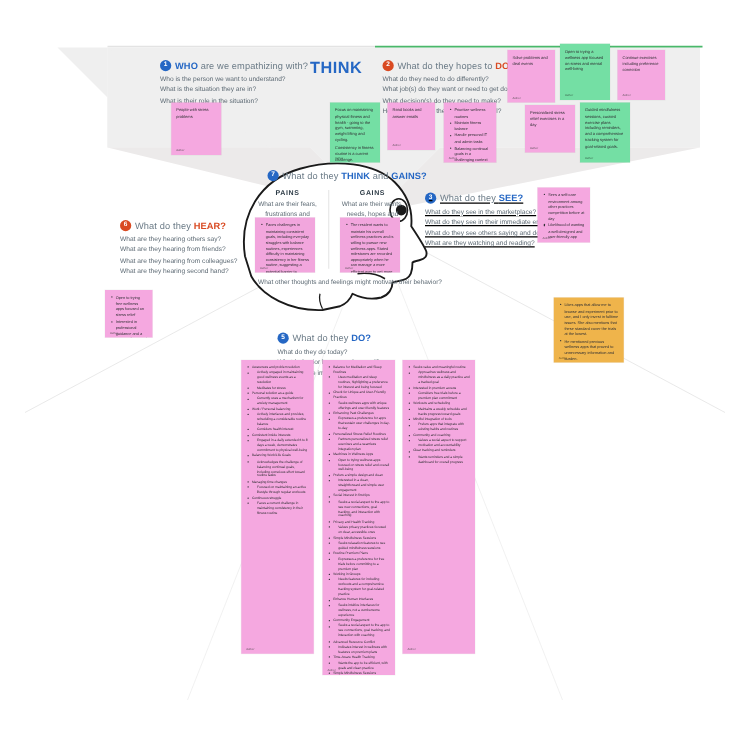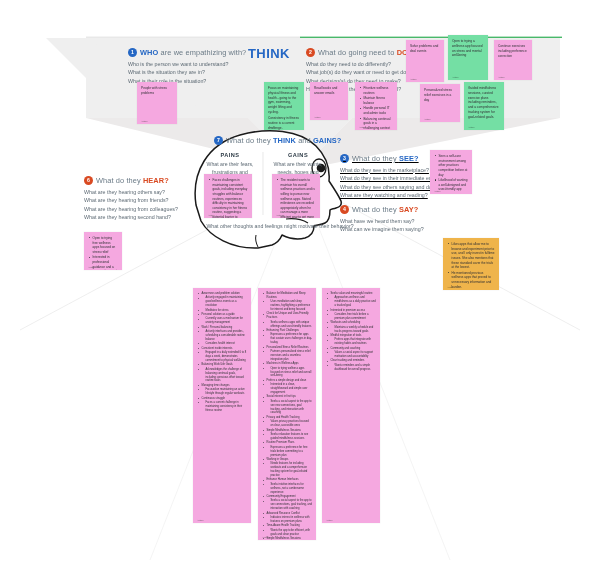--- a/index.html
+++ b/index.html
@@ -121,21 +121,21 @@
     <ul class="sec-qs">
       <li>Who is the person we want to understand?</li>
       <li>What is the situation they are in?</li>
       <li>What is their role in the situation?</li>
     </ul>
   </div>
 
   <div class="sec" style="left:306px;top:48px;">
     <div class="sec-head">
       <div class="badge b-orange">2</div>
-      <div class="sec-title t-orange"><span>What do going need to </span><b>DO?</b></div>
+      <div class="sec-title t-orange"><span>What do they hopes to </span><b>DO?</b></div>
     </div>
     <ul class="sec-qs">
       <li>What do they need to do differently?</li>
       <li>What job(s) do they want or need to get done?</li>
       <li>What decision(s) do they need to make?</li>
       <li>How will we know they were successful?</li>
     </ul>
   </div>
 
   <div class="sec" style="left:340px;top:154px;text-decoration:underline;">
@@ -144,33 +144,34 @@
       <div class="sec-title"><span>What do they </span><b>SEE?</b></div>
     </div>
     <ul class="sec-qs">
       <li>What do they see in the marketplace?</li>
       <li>What do they see in their immediate environment?</li>
       <li>What do they see others saying and doing?</li>
       <li>What are they watching and reading?</li>
     </ul>
   </div>
 
-  <div class="sec" style="left:340px;top:205px;">
-    <div class="sec-head">
-      <div class="badge b-orange">4</div>
-      <div class="sec-title t-orange"><span>What do they </span><b>SAY?</b></div>
-    </div>
-    <ul class="sec-qs">
-      <li>What have we heard them say?</li>
-      <li>What can we imagine them saying?</li>
-    </ul>
-  </div>
-
-
-  <div class="sec" style="left:84px;top:176px;">
+
+  <div class="sec" style="left:222px;top:266px;">
+    <div class="sec-head">
+      <div class="badge b-blue">5</div>
+      <div class="sec-title"><span>What do they </span><b>DO?</b></div>
+    </div>
+    <ul class="sec-qs">
+      <li>What do they do today?</li>
+      <li>What behavior have we observed?</li>
+      <li>What can we imagine them doing?</li>
+    </ul>
+  </div>
+
+  <div class="sec" style="left:96px;top:176px;">
     <div class="sec-head">
       <div class="badge b-orange">6</div>
       <div class="sec-title t-orange"><span>What do they </span><b>HEAR?</b></div>
     </div>
     <ul class="sec-qs">
       <li>What are they hearing others say?</li>
       <li>What are they hearing from friends?</li>
       <li>What are they hearing from colleagues?</li>
       <li>What are they hearing second hand?</li>
     </ul>

